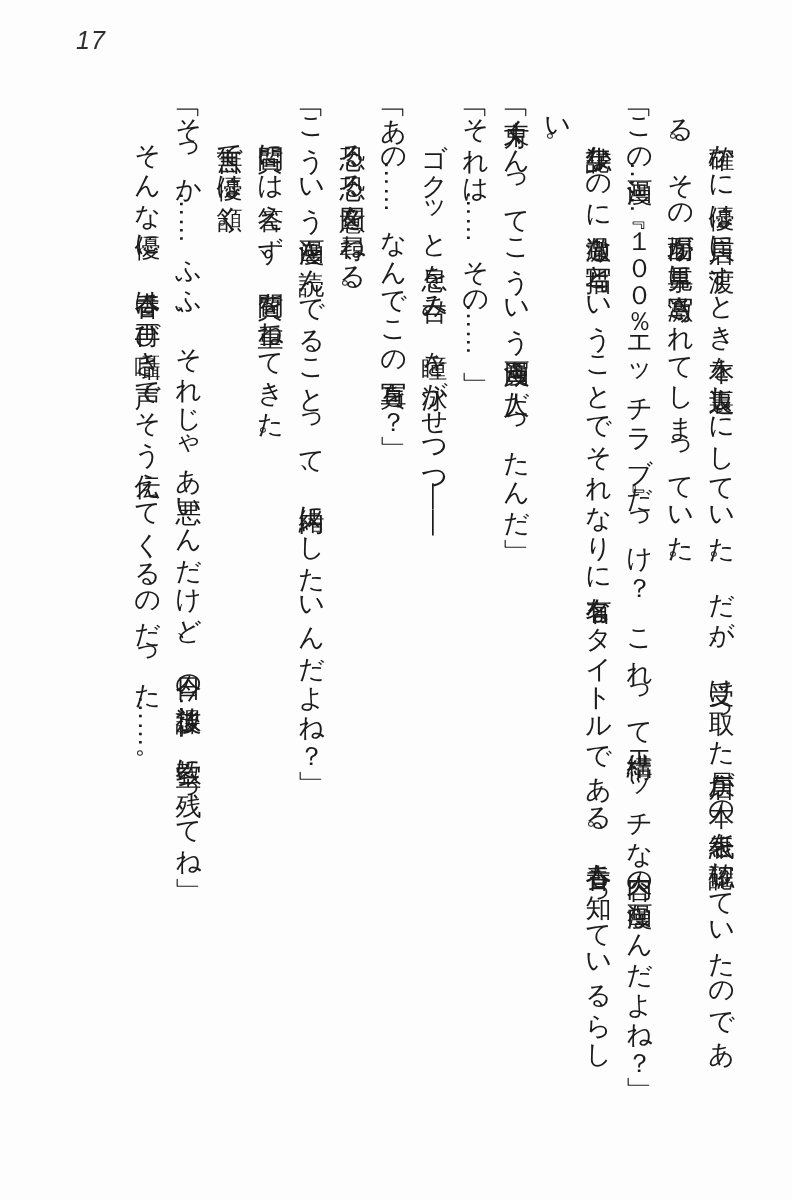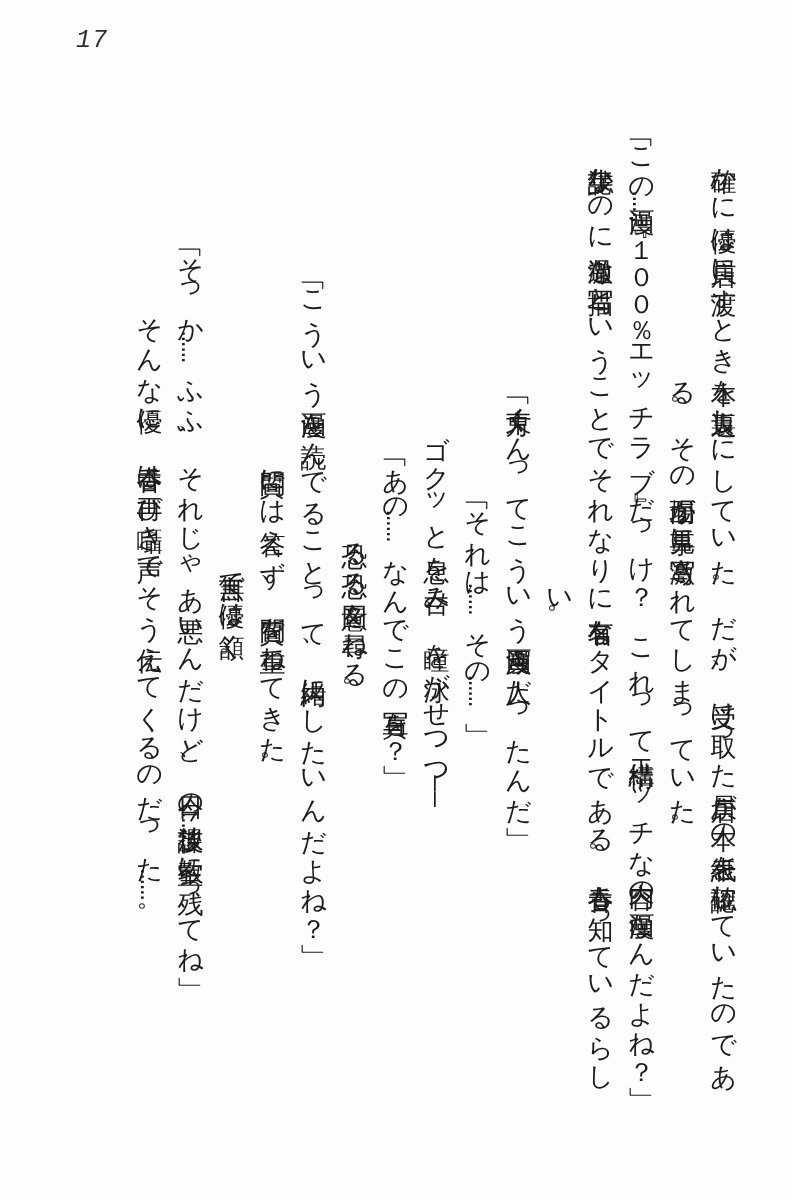--- a/index.html
+++ b/index.html
@@ -5,22 +5,21 @@
   html, body {
     margin: 0;
     padding: 0;
   }
   .book-page {
     position: relative;
     width: 792px;
     height: 1200px;
     background: #fdfdfd;
     overflow: hidden;
-    font-family: Liberation Mono, monospace;
-    text-align: center;
+    font-family: Liberation Sans, sans-serif;
   }
   .page-number {
     position: absolute;
     top: 26px;
     left: 76px;
     font-size: 25px;
     font-style: italic;
     color: #2e2e2e;
     letter-spacing: 1px;
   }

